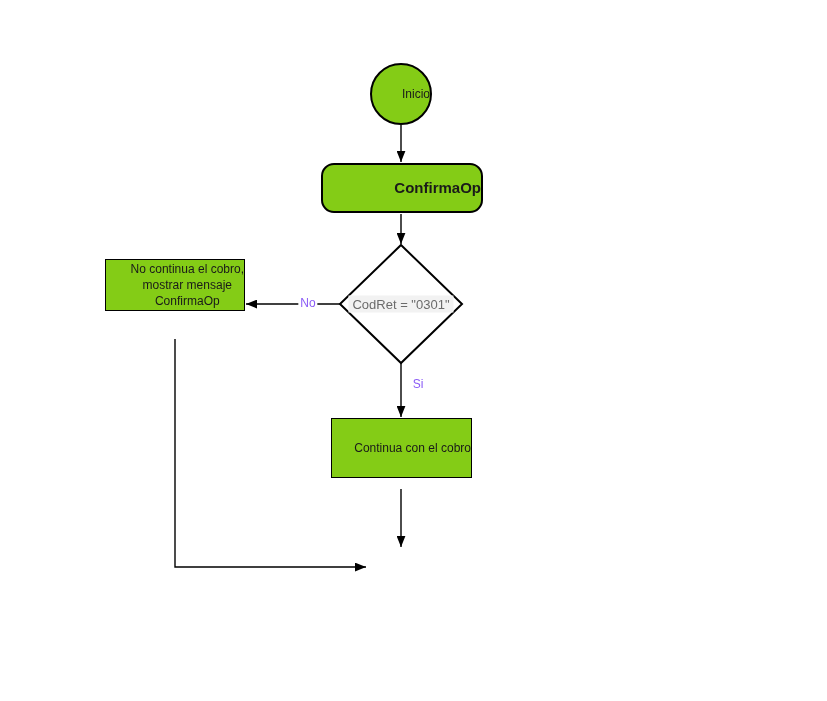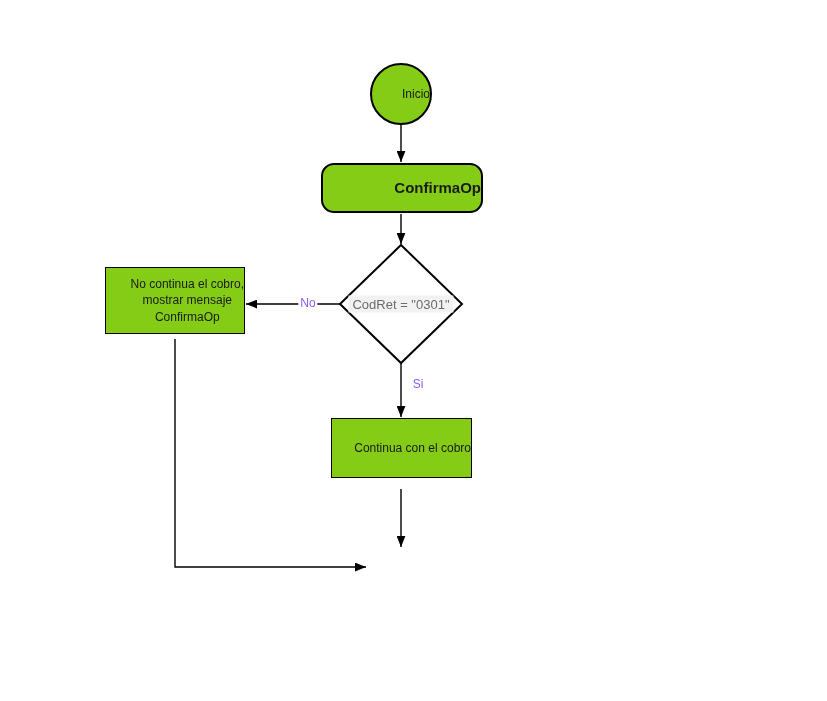--- a/index.html
+++ b/index.html
@@ -44,22 +44,22 @@
   }
   .node.confirm {
     left: 321px; top: 163px;
     width: 162px; height: 50px;
     border-width: 2px;
     border-radius: 13px;
     font-weight: 700;
     font-size: 15px;
   }
   .node.no-action {
-    left: 105px; top: 267px;
-    width: 140px; height: 67px;
+    left: 105px; top: 259px;
+    width: 140px; height: 52px;
   }
   .node.yes-action {
     left: 331px; top: 418px;
     width: 141px; height: 60px;
   }
   .node.end {
     left: 367px; top: 548px;
     width: 68px; height: 37px;
     border-width: 2px;
     border-radius: 18.5px;

